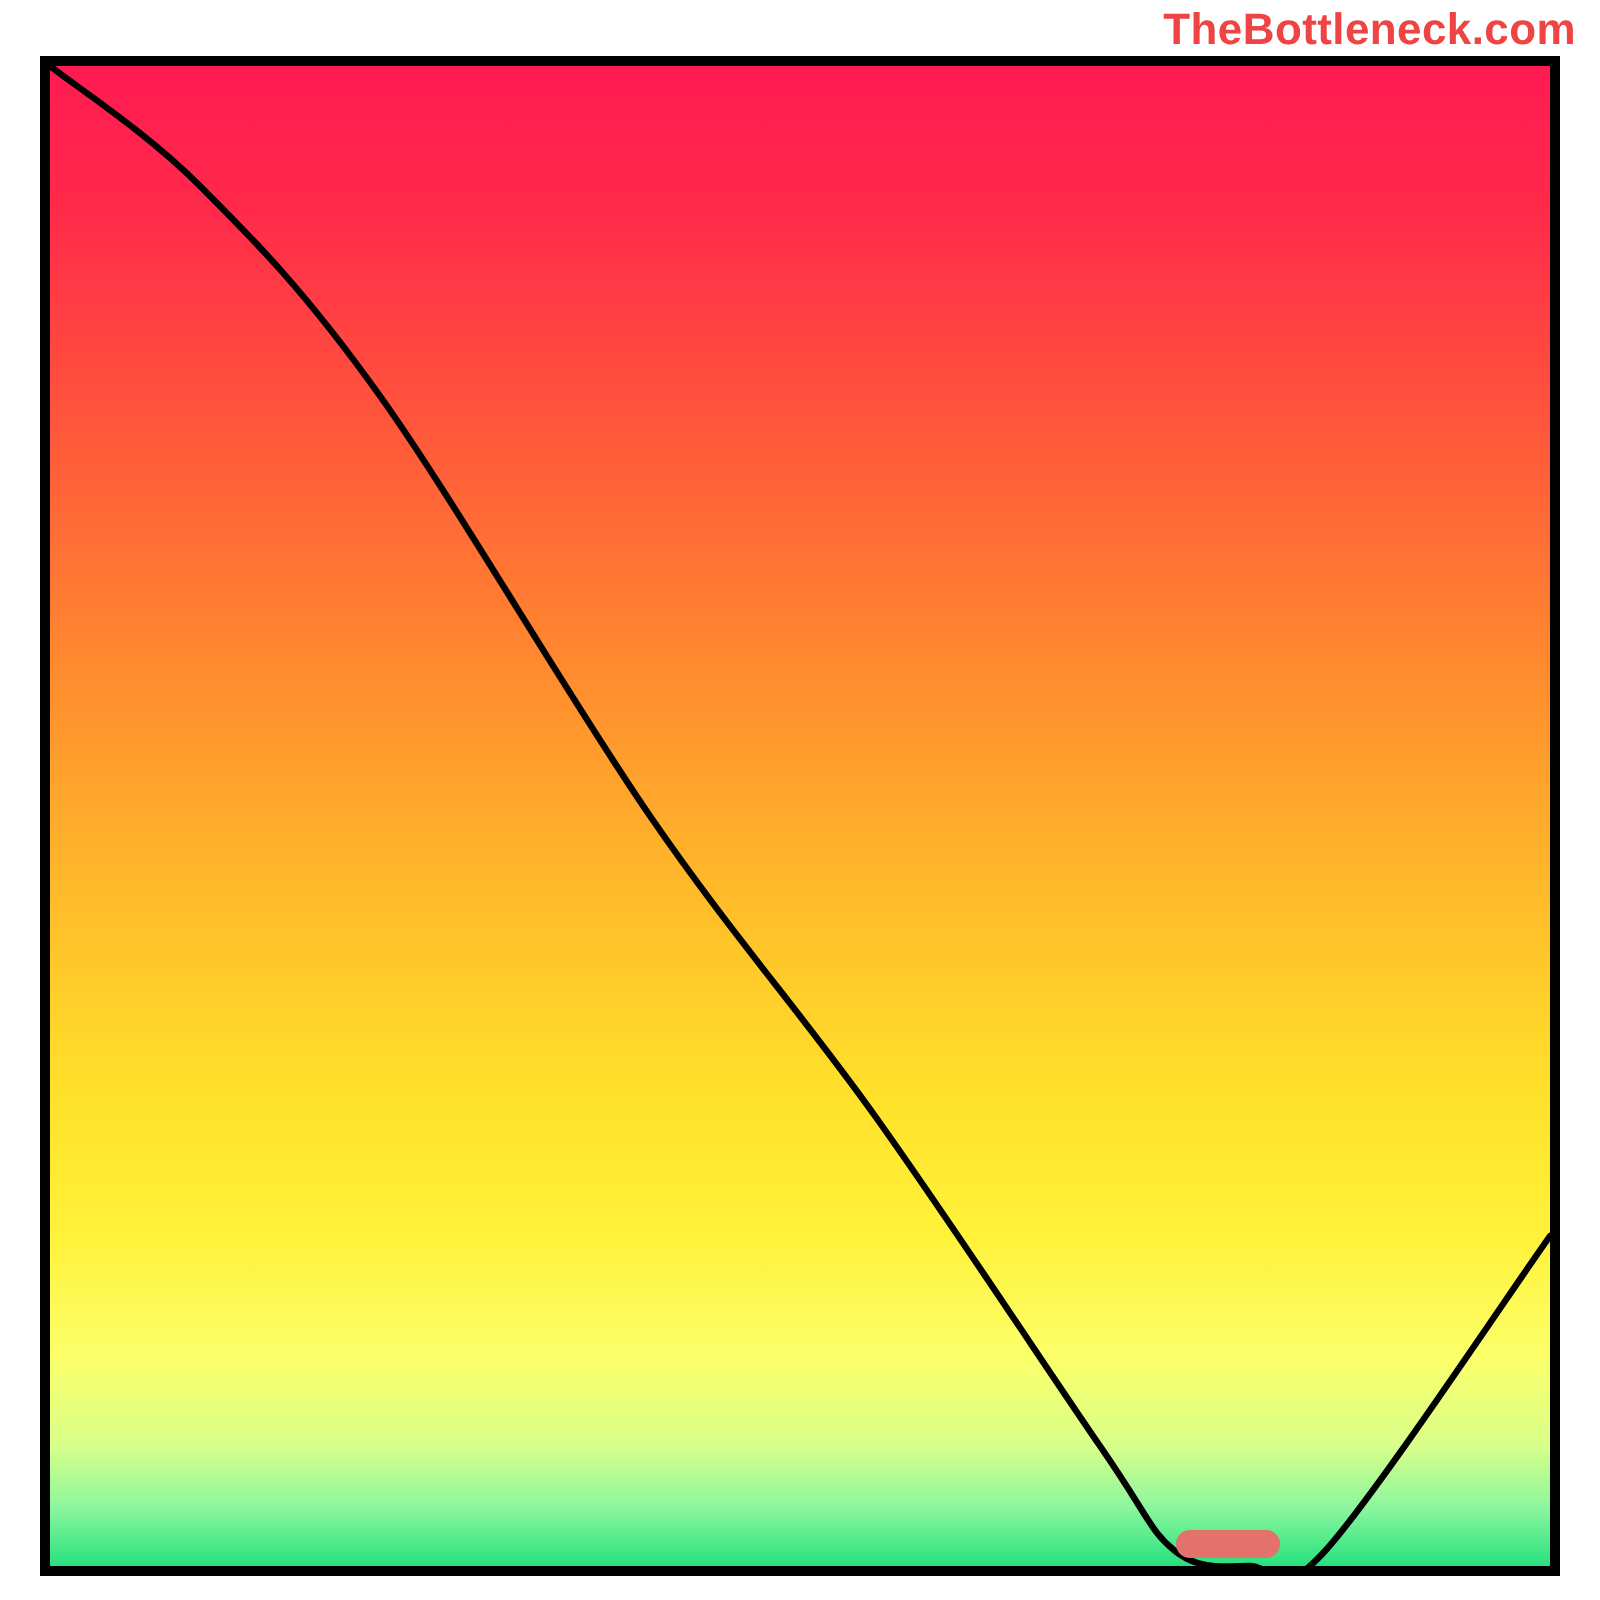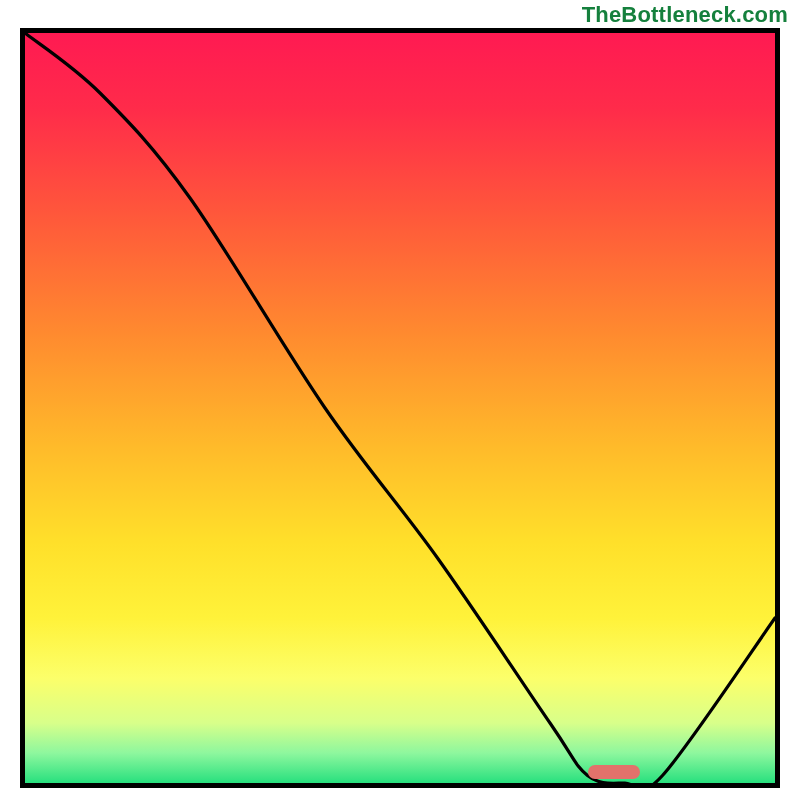--- a/index.html
+++ b/index.html
@@ -14,21 +14,21 @@
     position: relative;
     width: 800px;
     height: 800px;
   }
   .watermark {
     position: absolute;
     top: 2px;
     right: 12px;
     font-size: 22px;
     font-weight: bold;
-    color: #15803d;
+    color: #ef4444;
     letter-spacing: 0.2px;
   }
   .plot-frame {
     position: absolute;
     left: 20px;
     top: 28px;
     width: 760px;
     height: 760px;
     border: 5px solid #000;
     box-sizing: border-box;

